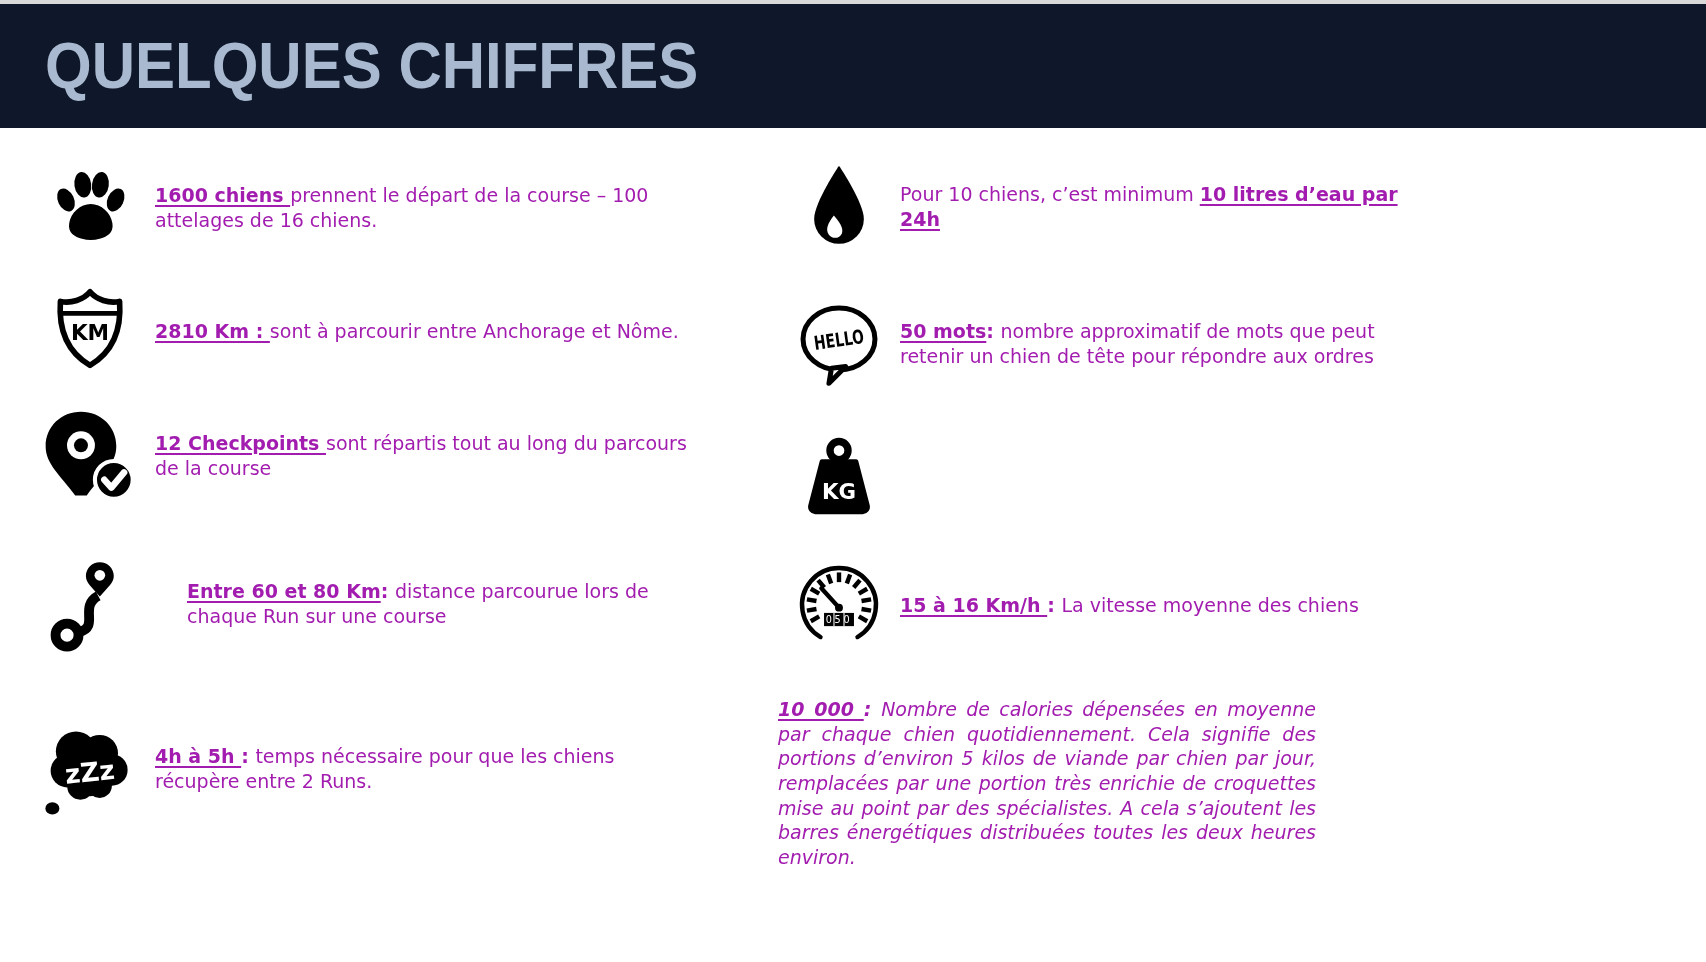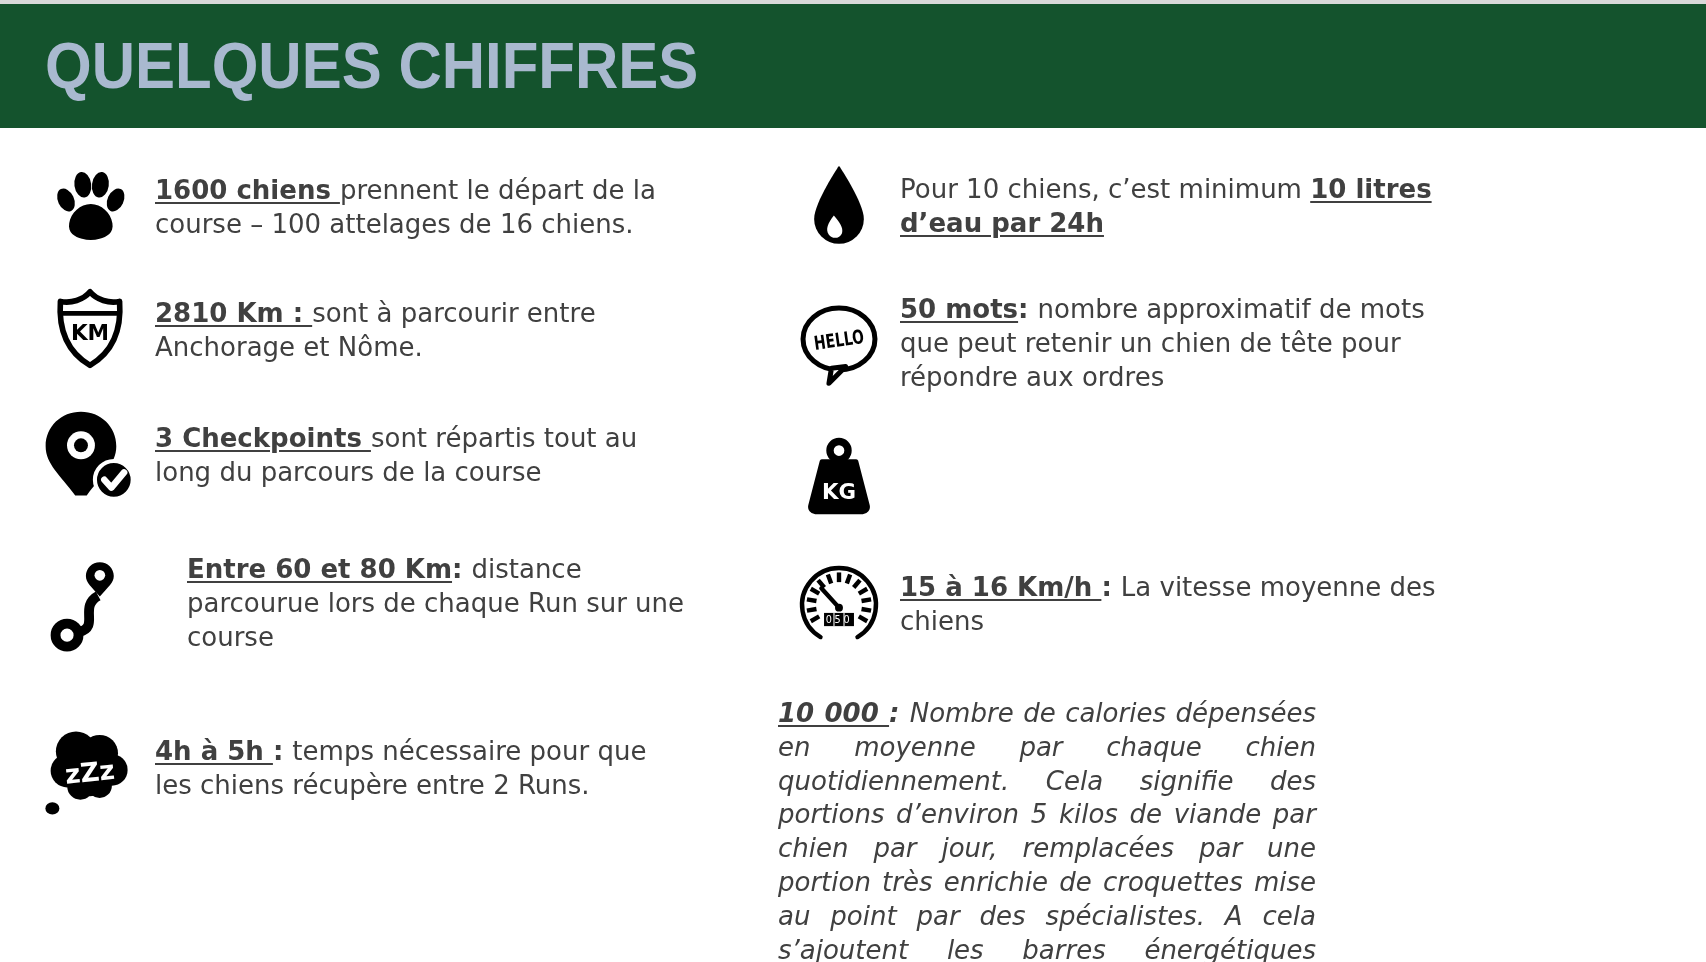--- a/index.html
+++ b/index.html
@@ -1,33 +1,33 @@
 <!DOCTYPE html>
 <html><head>
 <meta charset="utf-8">
 <style>
   html,body{margin:0;padding:0;}
   body{
     width:1706px;height:962px;position:relative;overflow:hidden;
     background:#ffffff;font-family:"DejaVu Sans",sans-serif;color:#1a1a1a;
   }
   .top-line{position:absolute;left:0;top:0;width:1706px;height:4px;background:#d9d9d9;}
-  .header{position:absolute;left:0;top:4px;width:1706px;height:124px;background:#14532d;display:flex;align-items:center;}
+  .header{position:absolute;left:0;top:4px;width:1706px;height:124px;background:#0f172a;display:flex;align-items:center;}
   .title{
     margin:0 0 0 45px;font-family:"Liberation Sans",sans-serif;font-weight:700;
     font-size:60px;letter-spacing:0px;color:#a9b9cf;line-height:1;
     transform:scaleY(1.08);transform-origin:left center;
   }
   .row{position:absolute;display:flex;align-items:center;}
   .row.left-col{left:25px;width:672px;}
   .row.right-col{left:778px;width:662px;}
   .icon-cell{flex:none;display:flex;justify-content:center;align-items:center;}
   .left-col .icon-cell{width:130px;}
   .right-col .icon-cell{width:122px;}
-  .text-cell{flex:none;font-size:26px;line-height:1.3;color:#404040;}
+  .text-cell{flex:none;font-size:19px;line-height:1.3;color:#a21caf;}
   .left-col .text-cell{width:535px;}
   .right-col .text-cell{width:538px;}
   .justify .text-cell{text-align:justify;}
   .lead{font-weight:700;text-decoration:underline;text-decoration-thickness:2px;text-underline-offset:3px;}
   .sep{font-weight:700;}
   .start{align-items:flex-start;}
   svg{display:block;}
   svg text{font-family:"DejaVu Sans",sans-serif;}
   #row-l1{top:155px;height:105px;}
   #row-l2{top:275px;height:112px;}
@@ -78,21 +78,21 @@
 <div class="row left-col" id="row-l3">
   <div class="icon-cell">
     <svg width="92" height="92" viewBox="0 0 112 112">
       <path d="M45 2 C21 2 2 20 2 44 C2 66 20 79 38 104 L52 104 C70 79 88 66 88 44 C88 20 69 2 45 2 Z" fill="#000"></path>
       <circle cx="45" cy="43" r="17" fill="#fff"></circle>
       <circle cx="45" cy="43" r="8.5" fill="#000"></circle>
       <circle cx="85" cy="85" r="23" fill="#000" stroke="#fff" stroke-width="5"></circle>
       <path d="M73.5 85 L82 94.5 L97.5 76" stroke="#fff" stroke-width="8" fill="none" stroke-linecap="round" stroke-linejoin="round"></path>
     </svg>
   </div>
-  <p class="text-cell"><span class="pre"></span><span class="lead">3 Checkpoints </span><span class="sep"></span><span>sont répartis tout au long du parcours de la course</span></p>
+  <p class="text-cell"><span class="pre"></span><span class="lead">12 Checkpoints </span><span class="sep"></span><span>sont répartis tout au long du parcours de la course</span></p>
 </div>
 
 <div class="row left-col" id="row-l4">
   <div class="icon-cell">
     <svg width="82" height="106" viewBox="0 0 100 118">
       <circle cx="22" cy="97" r="14" fill="none" stroke="#000" stroke-width="12"></circle>
       <path d="M37 93 C62 87 36 62 60 49" fill="none" stroke="#000" stroke-width="12"></path>
       <path d="M62 8 C52.5 8 45 15.5 45 25 C45 33 52 38.5 62 50 C72 38.5 79 33 79 25 C79 15.5 71.5 8 62 8 Z" fill="#000"></path>
       <circle cx="62" cy="24" r="6.5" fill="#fff"></circle>
     </svg>

